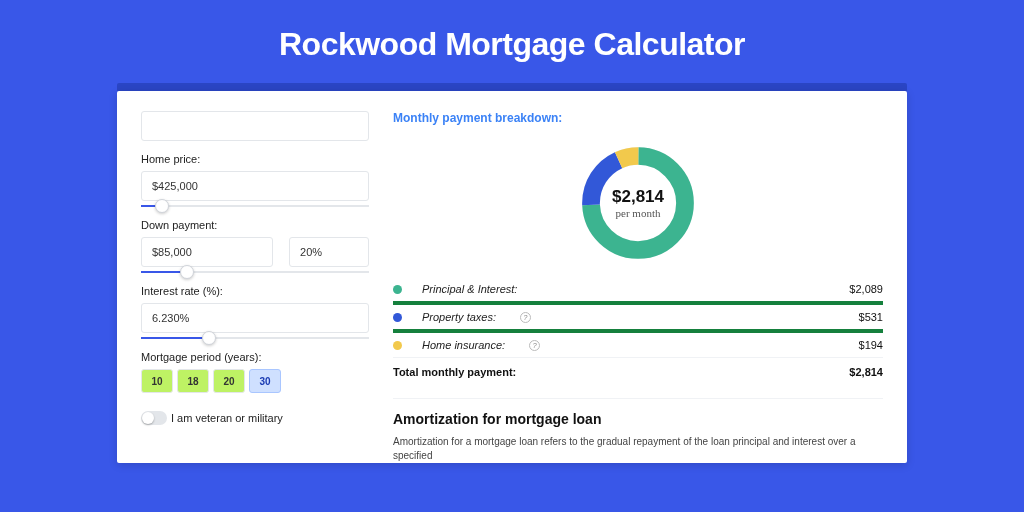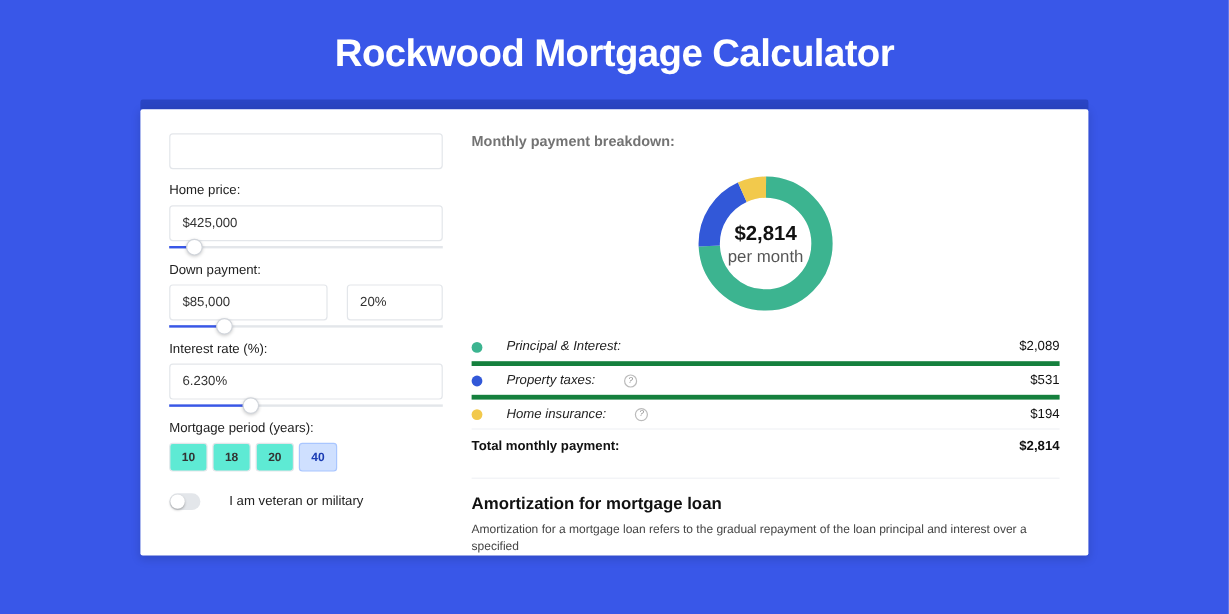--- a/index.html
+++ b/index.html
@@ -11,33 +11,33 @@
   .field-label { font-size: 11px; color: #222; margin-bottom: 6px; margin-top: 12px; display: block; }
   .left-col .field-label:first-child { margin-top: 0; }
   .text-input { width: 100%; height: 30px; border: 1px solid #e3e6ea; border-radius: 3px; padding: 0 10px; font-size: 11px; color: #333; background: #fff; }
   .slider-track { position: relative; height: 2px; background: #e3e6ea; margin-top: 4px; }
   .slider-fill { position: absolute; height: 2px; background: #3957e8; left: 0; top: 0; }
   .slider-thumb { position: absolute; width: 14px; height: 14px; background: #fff; border: 1px solid #d0d4da; border-radius: 50%; top: -6px; transform: translateX(-50%); box-shadow: 0 1px 3px rgba(0,0,0,0.2); }
   .dp-row { display: flex; gap: 16px; }
   .dp-row .text-input:first-child { flex: 1.9; }
   .dp-row .text-input:last-child { flex: 1; }
   .period-row { display: flex; gap: 4px; margin-top: 2px; }
-  .period-btn { width: 32px; height: 24px; border: 1px solid #e3e6ea; border-radius: 3px; background: #5eead4; font-size: 10px; font-weight: 600; color: #333; cursor: pointer; display: flex; align-items: center; justify-content: center; }
+  .period-btn { width: 32px; height: 24px; border: 1px solid #e3e6ea; border-radius: 3px; background: #bef264; font-size: 10px; font-weight: 600; color: #333; cursor: pointer; display: flex; align-items: center; justify-content: center; }
   .period-btn.active { background: #cfe0ff; border-color: #a9c6ff; color: #1a3bb3; }
-  .toggle-row { display: flex; align-items: center; gap: 24px; margin-top: 18px; }
+  .toggle-row { display: flex; align-items: center; gap: 4px; margin-top: 18px; }
   .toggle { width: 26px; height: 14px; background: #e3e6ea; border-radius: 7px; position: relative; }
   .toggle-knob { position: absolute; width: 12px; height: 12px; background: #fff; border-radius: 50%; top: 1px; left: 1px; box-shadow: 0 1px 2px rgba(0,0,0,0.3); }
   .toggle-label { font-size: 11px; color: #222; }
-  .section-title { font-size: 12px; font-weight: 700; color: #737373; margin-bottom: 12px; }
+  .section-title { font-size: 12px; font-weight: 700; color: #3b82f6; margin-bottom: 12px; }
   .donut-wrap { display: flex; justify-content: center; padding: 4px 0 12px; }
   .donut { position: relative; width: 124px; height: 124px; }
   .donut svg { width: 124px; height: 124px; }
   .donut-center { position: absolute; inset: 0; display: flex; flex-direction: column; align-items: center; justify-content: center; }
   .donut-amount { font-size: 17px; font-weight: 700; color: #111; }
-  .donut-sub { font-size: 14px; color: #555; }
+  .donut-sub { font-size: 11px; color: #555; font-family: Liberation Serif, serif; }
   .legend-row { display: flex; align-items: center; justify-content: space-between; padding: 6px 0; border-top: 4px solid #15803d; font-size: 11px; }
   .legend-row:first-of-type { border-top: none; }
   .legend-left { display: flex; align-items: center; gap: 20px; font-style: italic; }
   .legend-dot { width: 9px; height: 9px; border-radius: 50%; }
   .legend-label { color: #222; }
   .legend-val { font-weight: 400; color: #111; }
   .total-row { display: flex; justify-content: space-between; padding: 8px 0 6px; border-top: 1px solid #f0f2f5; font-size: 11px; font-weight: 700; color: #111; }
   .info-icon { display: inline-flex; width: 11px; height: 11px; border: 1px solid #bbb; border-radius: 50%; align-items: center; justify-content: center; font-size: 7px; color: #888; margin-left: 4px; }
   .amort-sec { margin-top: 14px; border-top: 1px solid #f0f2f5; padding-top: 12px; }
   .amort-title { font-size: 14px; font-weight: 700; color: #111; margin-bottom: 8px; }
@@ -78,21 +78,21 @@
     <div class="slider-track">
       <div class="slider-fill" id="ir-fill" style="width: 30%;"></div>
       <div class="slider-thumb" id="ir-thumb" style="left: 30%;"></div>
     </div>
 
     <label class="field-label">Mortgage period (years):</label>
     <div class="period-row" id="period-row">
         <div class="period-btn">10</div>
         <div class="period-btn">18</div>
         <div class="period-btn">20</div>
-        <div class="period-btn active">40</div>
+        <div class="period-btn active">30</div>
       </div>
 
     <div class="toggle-row">
       <div class="toggle">
         <div class="toggle-knob"></div>
       </div>
       <span class="toggle-label">I am veteran or military</span>
     </div>
 
   </div>

